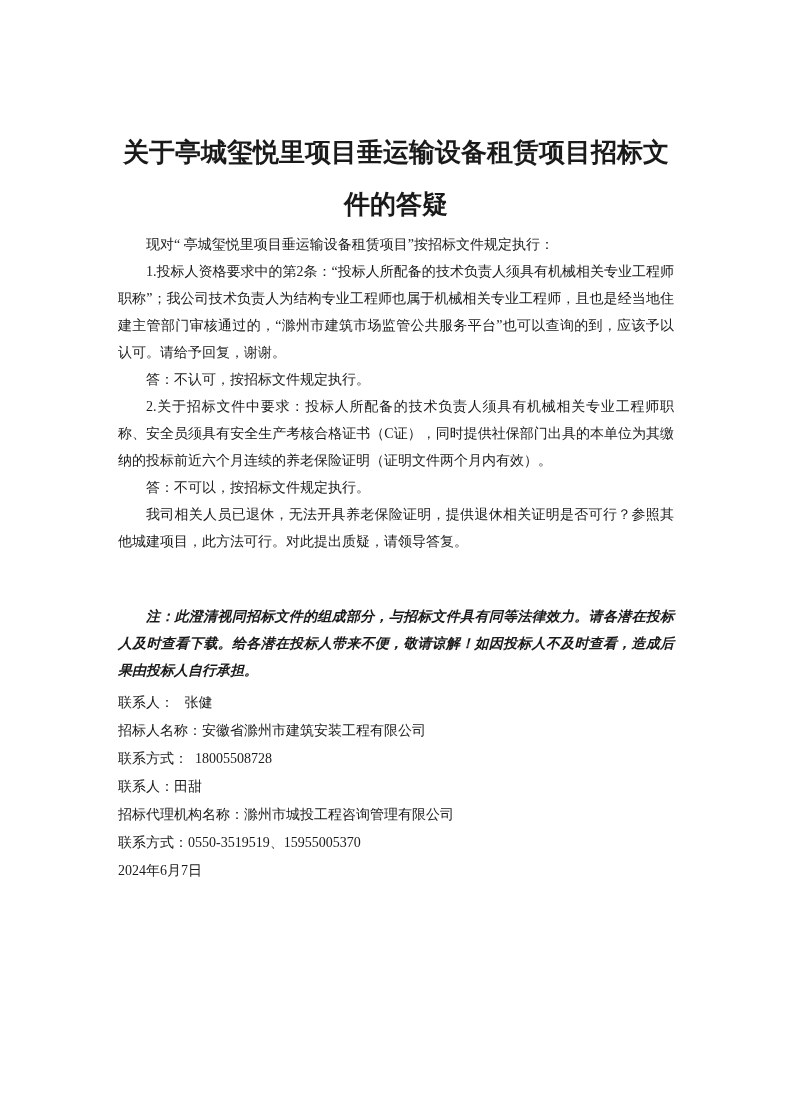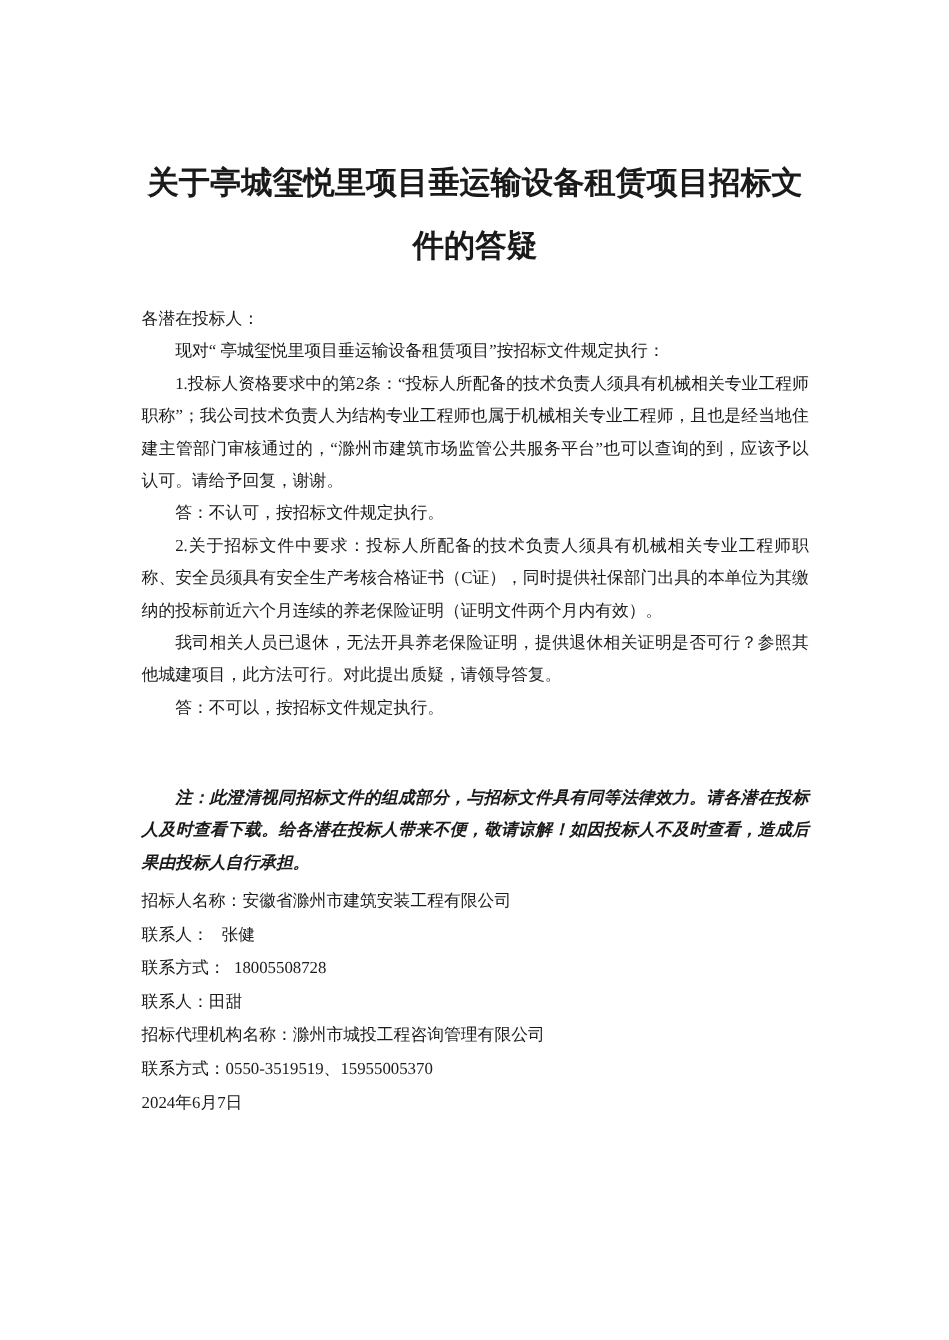--- a/index.html
+++ b/index.html
@@ -61,41 +61,40 @@
 </style>
 </head>
 <body>
 
 <div class="page">
   <div class="content">
 
     <h1 class="doc-title">关于亭城玺悦里项目垂运输设备租赁项目招标文件的答疑</h1>
 
     <div class="body-text">
-      <p class="salutation">各潜在投标人：</p>
 
       <p>现对“ 亭城玺悦里项目垂运输设备租赁项目”按招标文件规定执行：</p>
 
       <p>1.投标人资格要求中的第2条：“投标人所配备的技术负责人须具有机械相关专业工程师职称”；我公司技术负责人为结构专业工程师也属于机械相关专业工程师，且也是经当地住建主管部门审核通过的，“滁州市建筑市场监管公共服务平台”也可以查询的到，应该予以认可。请给予回复，谢谢。</p>
 
       <p>答：不认可，按招标文件规定执行。</p>
 
       <p>2.关于招标文件中要求：投标人所配备的技术负责人须具有机械相关专业工程师职称、安全员须具有安全生产考核合格证书（C证），同时提供社保部门出具的本单位为其缴纳的投标前近六个月连续的养老保险证明（证明文件两个月内有效）。</p>
 
+      <p>答：不可以，按招标文件规定执行。</p>
+
       <p>我司相关人员已退休，无法开具养老保险证明，提供退休相关证明是否可行？参照其他城建项目，此方法可行。对此提出质疑，请领导答复。</p>
-
-      <p>答：不可以，按招标文件规定执行。</p>
 
       <p class="note">注：此澄清视同招标文件的组成部分，与招标文件具有同等法律效力。请各潜在投标人及时查看下载。给各潜在投标人带来不便，敬请谅解！如因投标人不及时查看，造成后果由投标人自行承担。</p>
     </div>
 
     <div class="contacts">
+      <p>联系人：   张健</p>
+
       <p>招标人名称：安徽省滁州市建筑安装工程有限公司</p>
-
-      <p>联系人：   张健</p>
 
       <p>联系方式：  18005508728</p>
 
       <p>联系人：田甜</p>
 
       <p>招标代理机构名称：滁州市城投工程咨询管理有限公司</p>
 
       <p>联系方式：0550-3519519、15955005370</p>
 
       <p>2024年6月7日</p>

